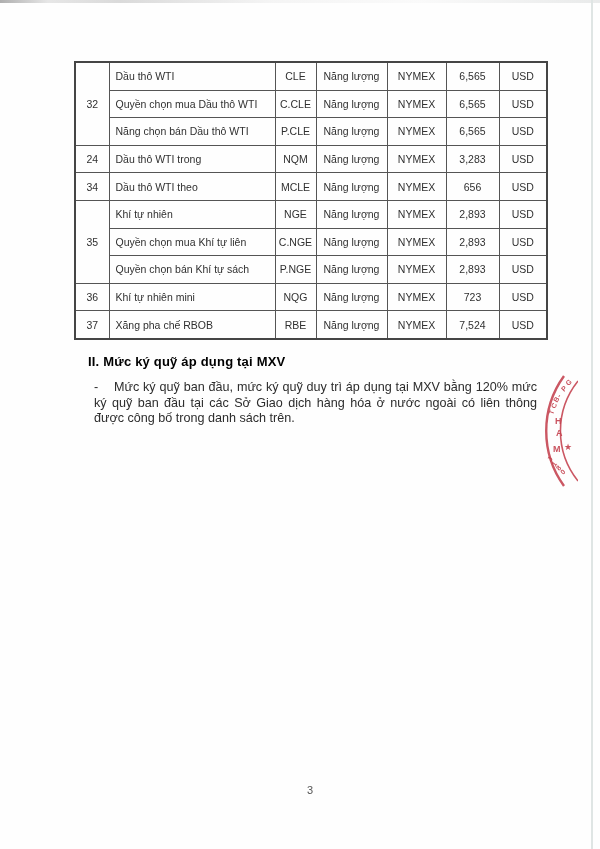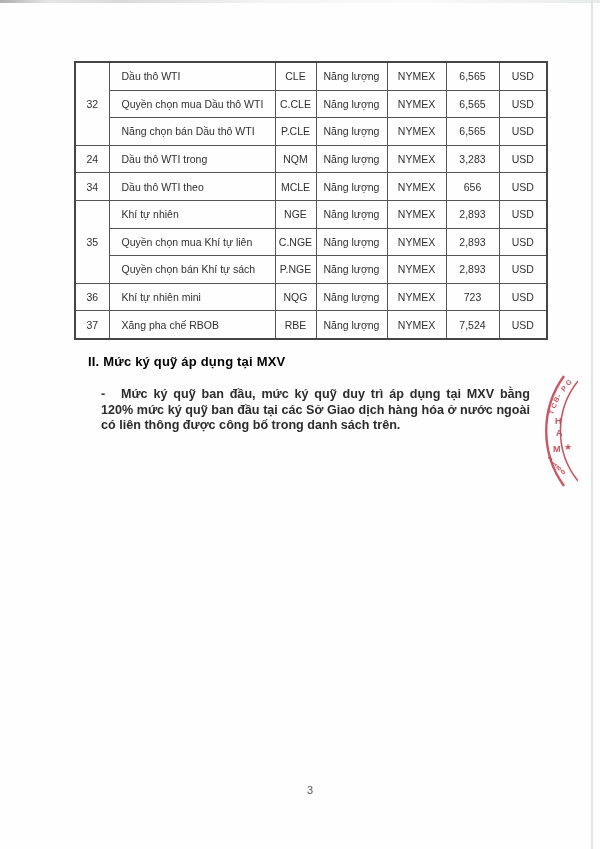--- a/index.html
+++ b/index.html
@@ -30,42 +30,42 @@
   }
   table.margin-table td{
     border:1px solid #555;
     height:26.6px;
     text-align:center;
     padding:0 2px;
     overflow:hidden;white-space:nowrap;
   }
   table.margin-table{border:2px solid #454545;}
   table.margin-table td.name{
-    text-align:left;padding-left:12px;
+    text-align:left;padding-left:6px;
   }
   col.c-no{width:34px}
   col.c-name{width:166px}
   col.c-code{width:41px}
   col.c-group{width:71px}
   col.c-exch{width:59px}
   col.c-val{width:53px}
   col.c-cur{width:48px}
 
   
   .section-heading{
     position:absolute;left:88px;top:354px;
     font-size:13px;font-weight:bold;color:#000000;
     letter-spacing:.2px;
   }
   .section-body{
     position:absolute;left:85px;top:371px;width:461px;
     font-size:12.6px;line-height:15.6px;color:#2c2c2c;
     text-align:justify;
   }
-  .section-body p{margin:16px;font-weight:bold;}
+  .section-body p{margin:9px;}
   .section-body p + p{margin-top:4px;}
   .dash{display:inline-block;width:20px;}
 
   
   .page-number{
     position:absolute;left:74px;top:784px;width:472px;
     text-align:center;font-size:11px;color:#555;
   }
 
   

